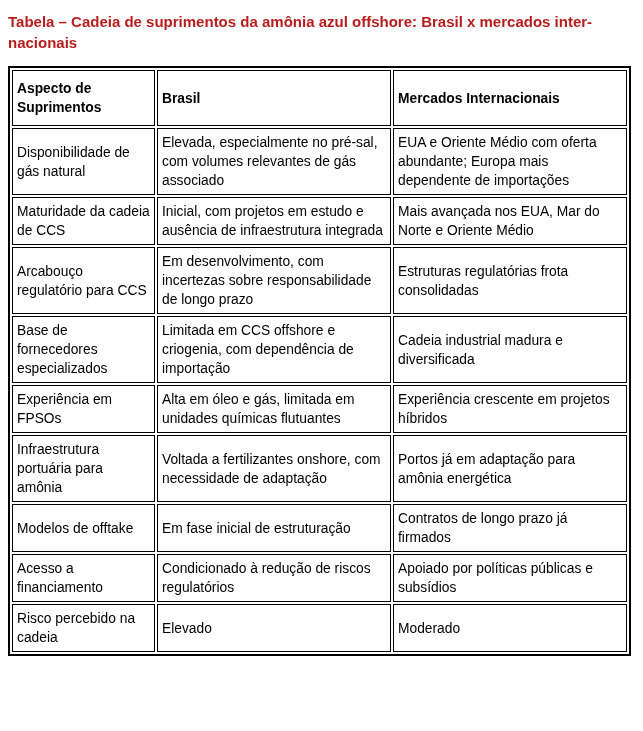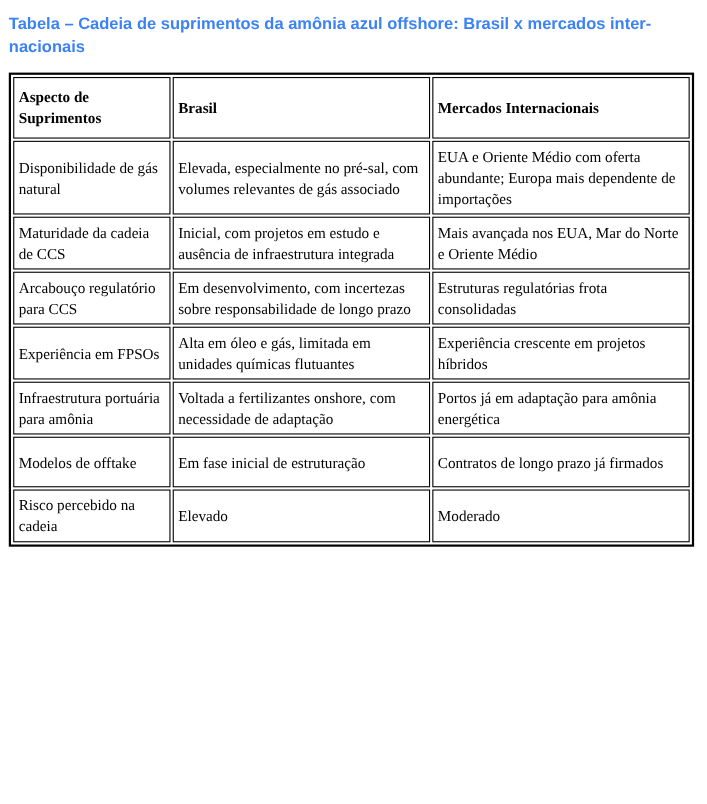--- a/index.html
+++ b/index.html
@@ -14,31 +14,30 @@
     min-height: 731px;
     box-sizing: border-box;
     padding: 8px 6px 8px 8px;
     background: #ffffff;
   }
   .doc-title {
     font-weight: bold;
     font-size: 15px;
     line-height: 21px;
     margin: 3px 0 13px 0;
-    color: #3b82f6;
+    color: #b91c1c;
   }
   .doc-title span { display: block; }
   table.cmp {
     border-collapse: separate;
     border-spacing: 2px;
     border: 2px solid #000000;
     table-layout: fixed;
     width: 615px;
     background: #ffffff;
-    font-family: Liberation Serif, serif;
   }
   table.cmp col.c1 { width: 143px; }
   table.cmp col.c2 { width: 234px; }
   table.cmp col.c3 { width: 234px; }
   table.cmp td {
     box-sizing: border-box;
     border: 1px solid #000000;
     padding: 4px 4px;
     font-size: 13.8px;
     line-height: 19px;
@@ -88,35 +87,45 @@
         <td>Maturidade da cadeia de CCS</td>
         <td>Inicial, com projetos em estudo e ausência de infraestrutura integrada</td>
         <td>Mais avançada nos EUA, Mar do Norte e Oriente Médio</td>
       </tr>
       <tr>
         <td>Arcabouço regulatório para CCS</td>
         <td>Em desenvolvimento, com incertezas sobre responsabilidade de longo prazo</td>
         <td>Estruturas regulatórias frota consolidadas</td>
       </tr>
       <tr>
+        <td>Base de fornecedores especializados</td>
+        <td>Limitada em CCS offshore e criogenia, com dependência de importação</td>
+        <td>Cadeia industrial madura e diversificada</td>
+      </tr>
+      <tr>
         <td>Experiência em FPSOs</td>
         <td>Alta em óleo e gás, limitada em unidades químicas flutuantes</td>
         <td>Experiência crescente em projetos híbridos</td>
       </tr>
       <tr>
         <td>Infraestrutura portuária para amônia</td>
         <td>Voltada a fertilizantes onshore, com necessidade de adaptação</td>
         <td>Portos já em adaptação para amônia energética</td>
       </tr>
       <tr>
         <td>Modelos de offtake</td>
         <td>Em fase inicial de estruturação</td>
         <td>Contratos de longo prazo já firmados</td>
       </tr>
       <tr>
+        <td>Acesso a financiamento</td>
+        <td>Condicionado à redução de riscos regulatórios</td>
+        <td>Apoiado por políticas públicas e subsídios</td>
+      </tr>
+      <tr>
         <td>Risco percebido na cadeia</td>
         <td>Elevado</td>
         <td>Moderado</td>
       </tr>
     </tbody>
   </table>
 
 </div>
 
 </body></html>

